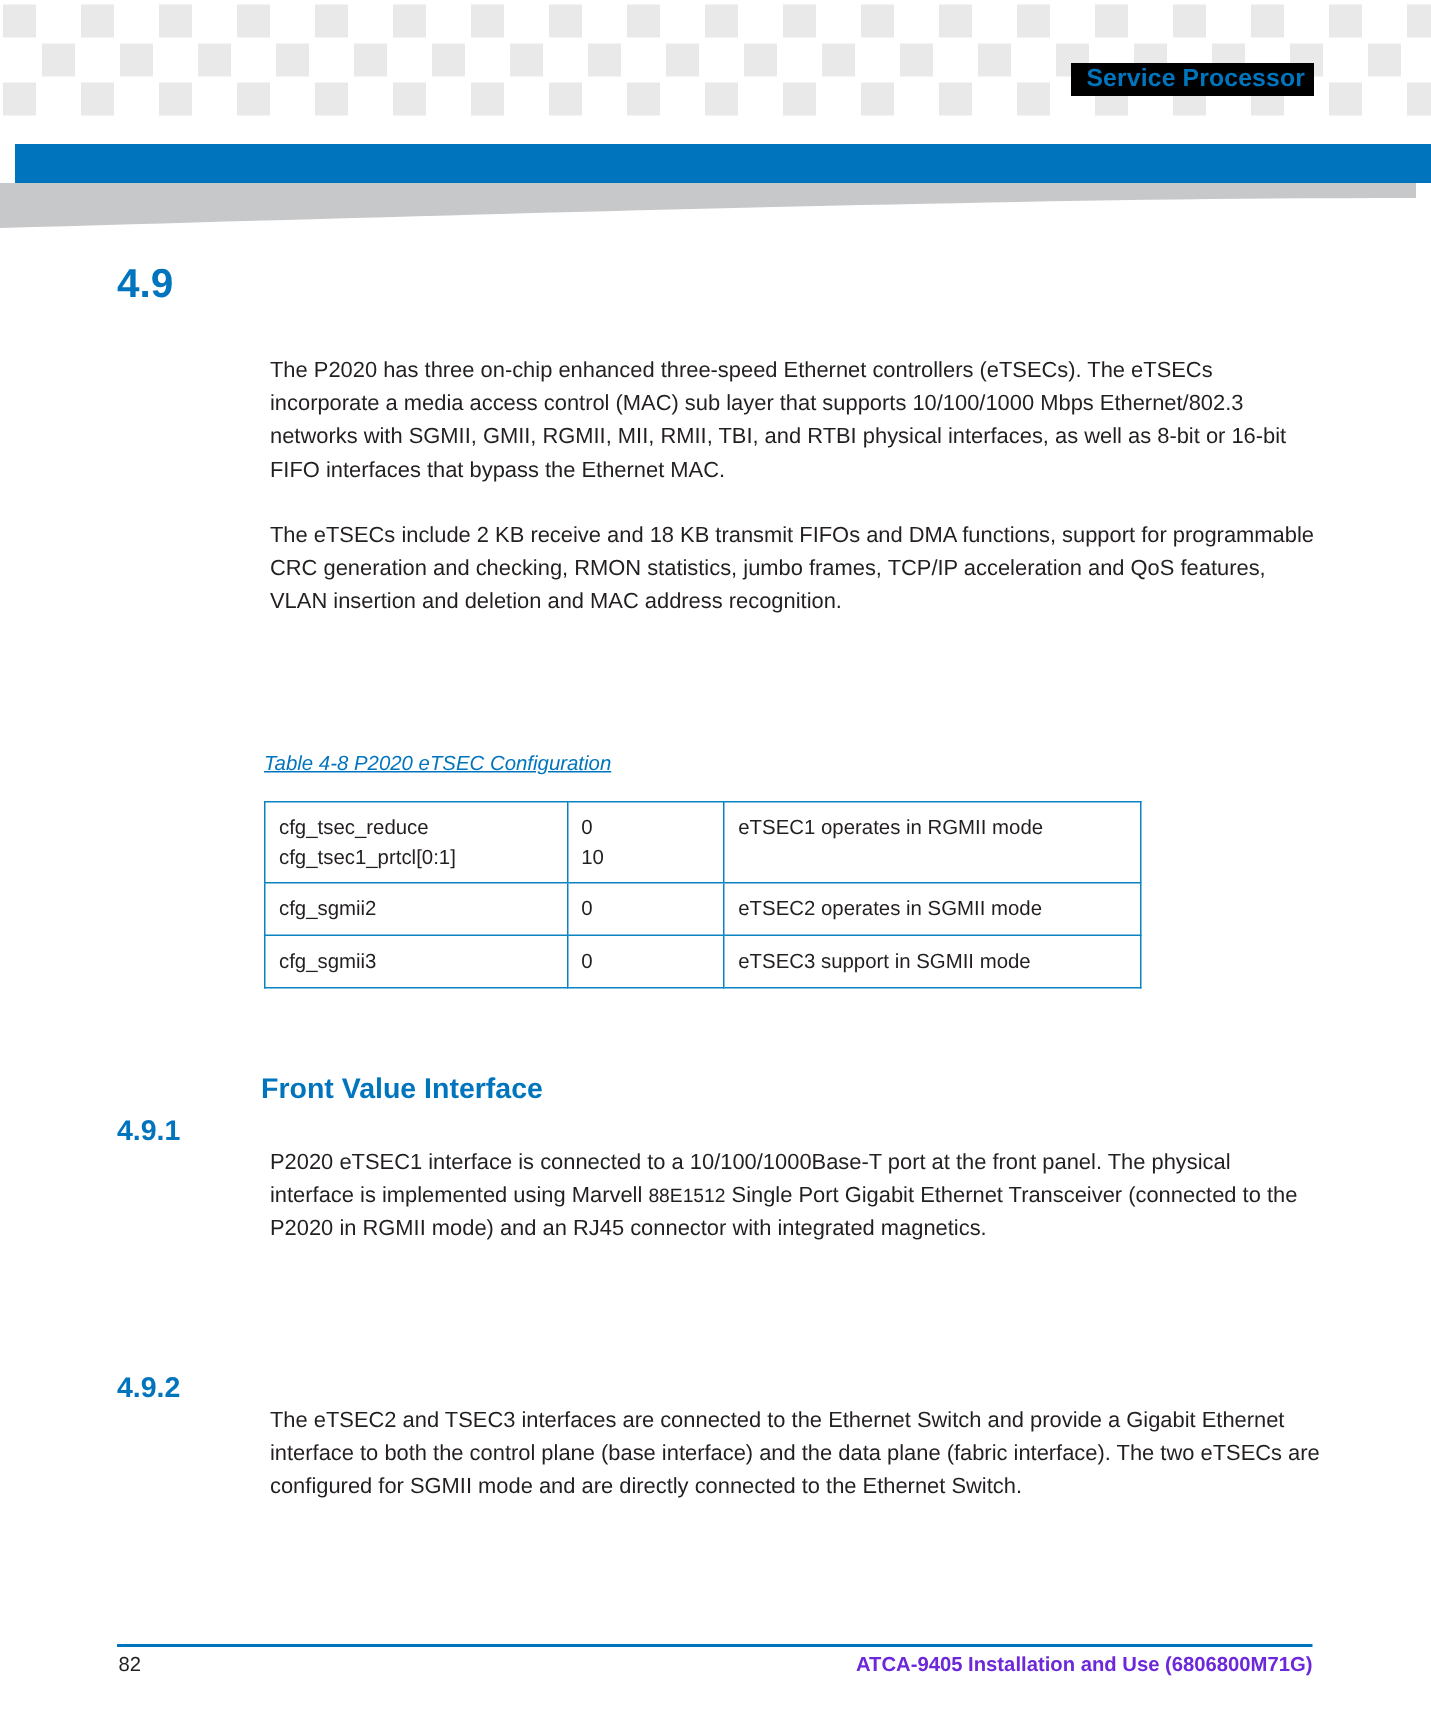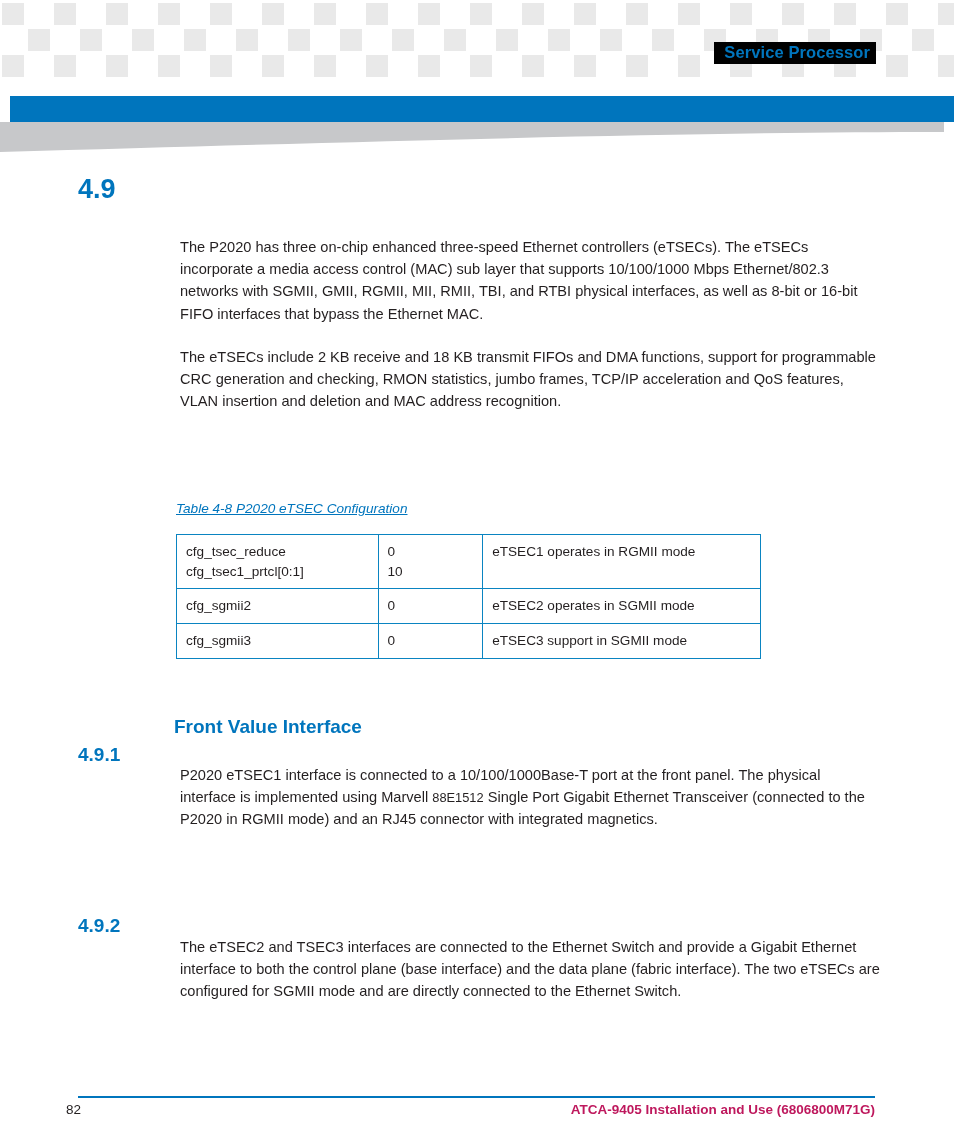--- a/index.html
+++ b/index.html
@@ -153,32 +153,32 @@
   .footer-rule {
     position: absolute;
     left: 78px;
     top: 1096px;
     width: 797px;
     height: 2px;
     background: #0075bd;
   }
   .footer-page {
     position: absolute;
-    left: 66px;
+    left: 79px;
     top: 1102px;
     font-size: 13.5px;
     color: #231f20;
   }
   .footer-doc {
     position: absolute;
     right: 79px;
     top: 1102px;
     font-size: 13.5px;
     font-weight: bold;
-    color: #be185d;
+    color: #6d28d9;
   }
   .sc { font-size: 0.88em; }
 </style>
 </head>
 <body>
 
 <div class="header">
   <div class="checker" id="checker">
       <div class="sq" style="left: 2px; top: 3px;"></div>
       <div class="sq" style="left: 54px; top: 3px;"></div>

